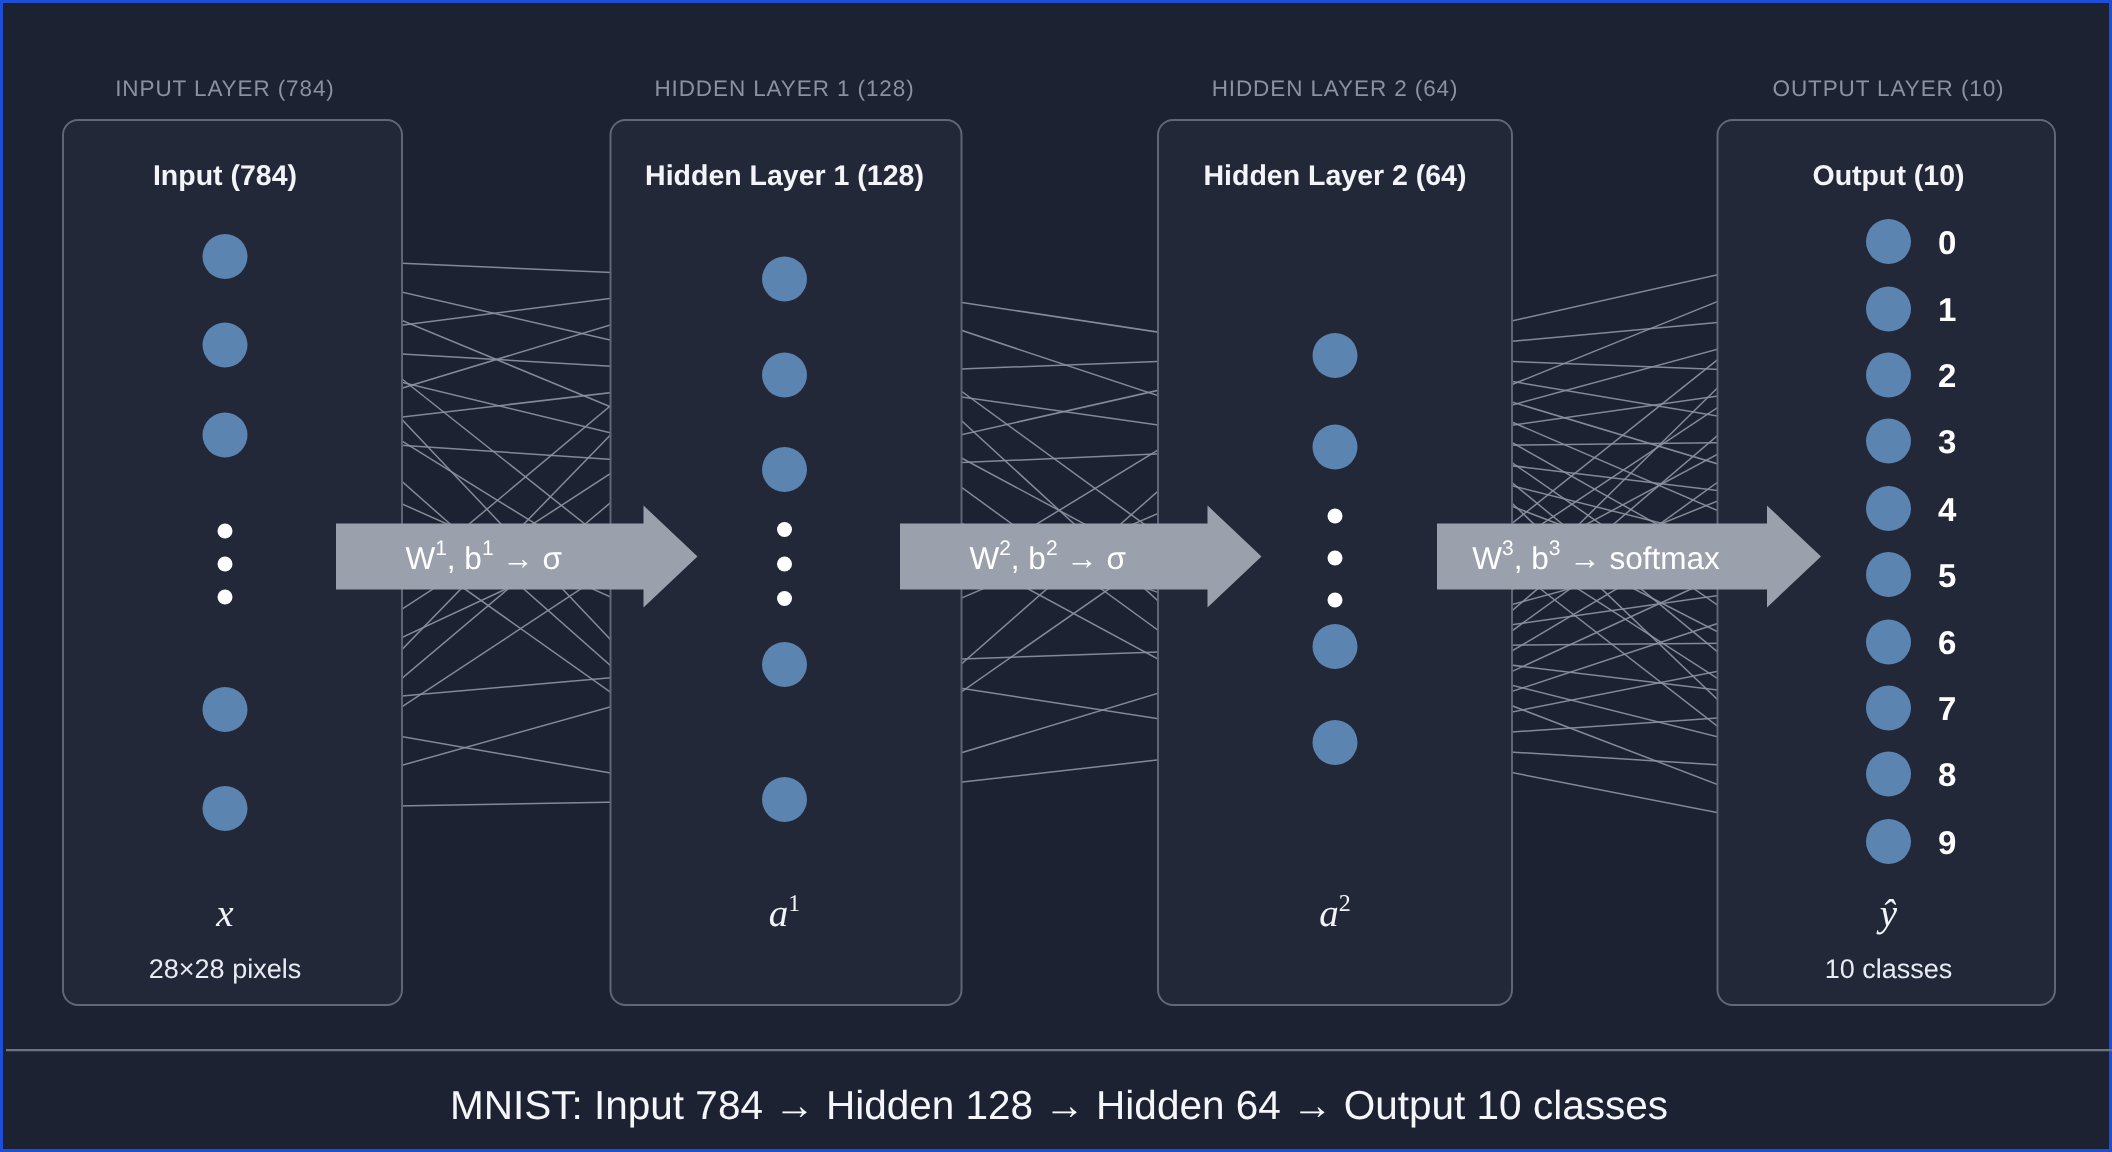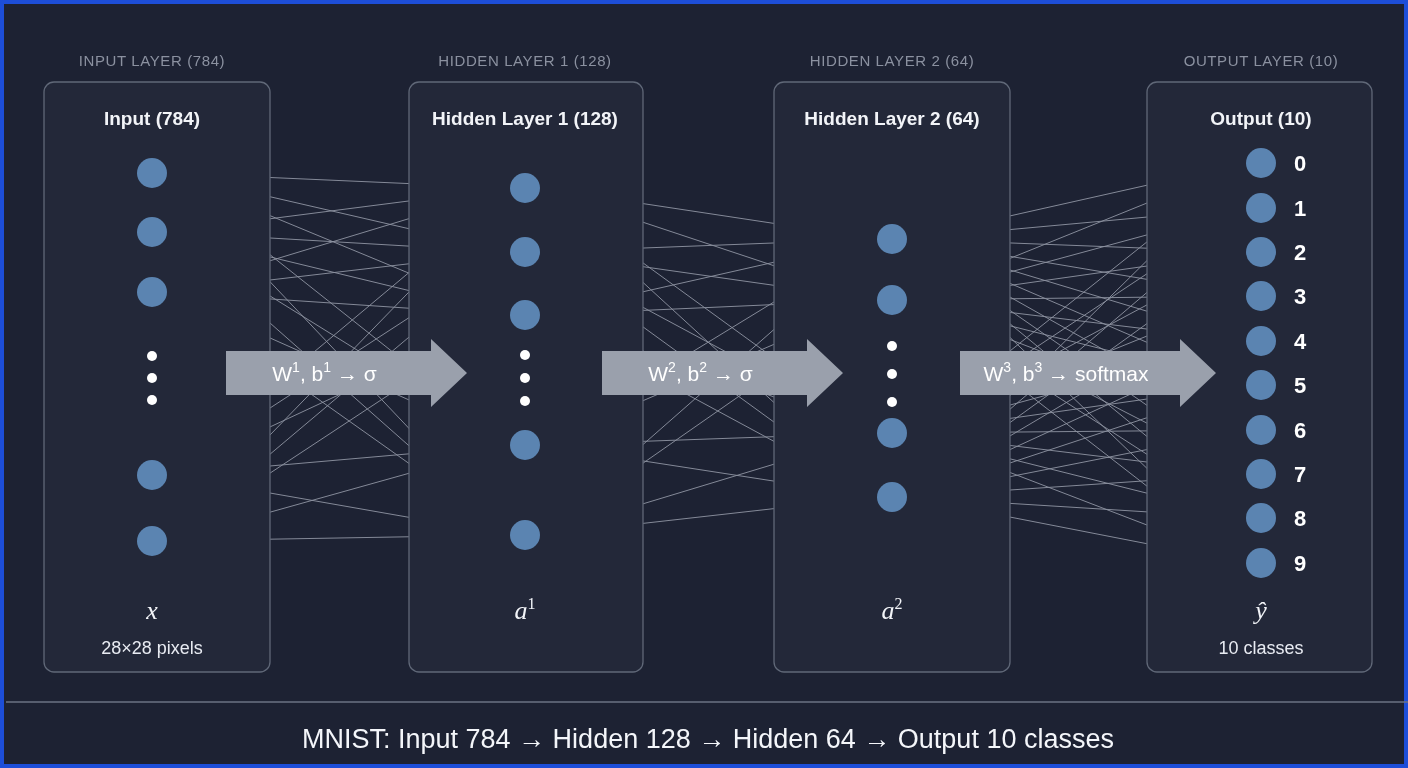--- a/index.html
+++ b/index.html
@@ -7,21 +7,21 @@
     width:1408px;height:768px;
     background:#10131c;
     font-family:"Liberation Sans", sans-serif;
     overflow:hidden;
   }
   #stage{
     position:relative;
     width:1408px;height:768px;
     background:#1d2233;
     box-sizing:border-box;
-    border:4px solid #1d4ed8;
+    border:2px solid #1d4ed8;
   }
   #diagram{position:absolute;left:0;top:0;width:1408px;height:768px;}
 
   .layer-cap{
     font-size:15px;
     letter-spacing:.6px;
     fill:#8b91a0;
     font-family:"Liberation Sans", sans-serif;
   }
   .panel-title{

